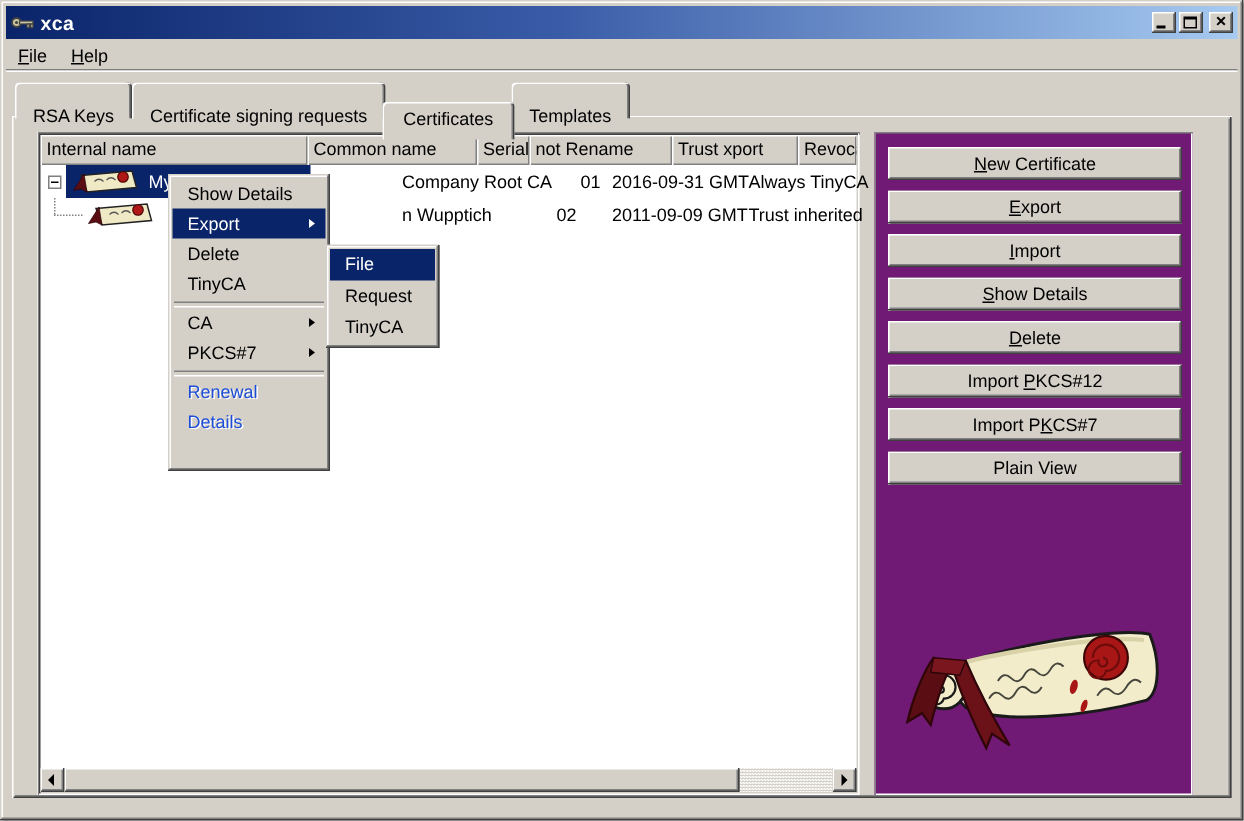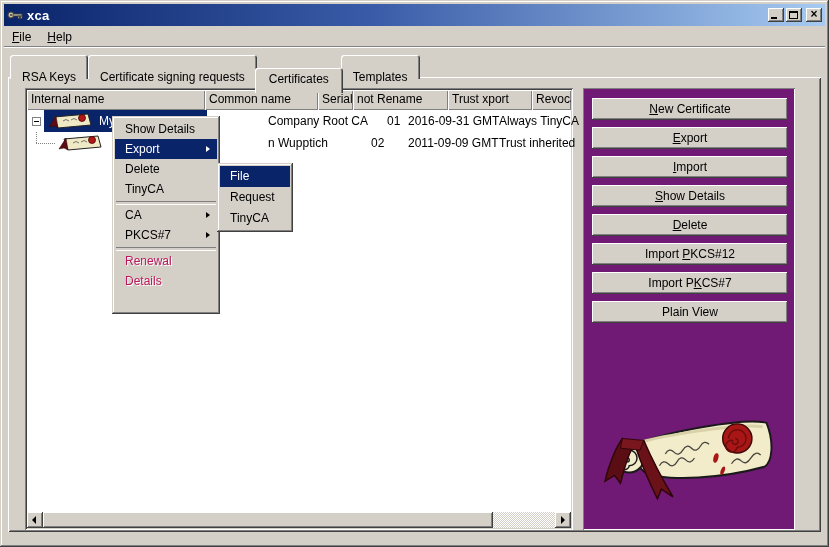--- a/index.html
+++ b/index.html
@@ -118,21 +118,21 @@
 
   
   .ctx-menu {
     position:absolute; left:112px; top:116px; width:108px; height:198px; background:#d4d0c8; z-index:10;
     box-shadow: inset -1px -1px #404040, inset 1px 1px #d4d0c8,
                 inset -2px -2px #808080, inset 2px 2px #fff;
     padding:3px;
   }
   .mi { position:relative; height:20px; line-height:20px; padding-left:10px; white-space:nowrap; }
   .mi.hl { background:#0a246a; color:#fff; }
-  .mi.disabled { color:#be185d; text-shadow:1px 1px 0 #fff; }
+  .mi.disabled { color:#1d4ed8; text-shadow:1px 1px 0 #fff; }
   .mi .arrow { position:absolute; right:7px; top:7px; width:0; height:0;
     border-top:3px solid transparent; border-bottom:3px solid transparent; border-left:4px solid currentColor; }
   .msep { height:6px; position:relative; }
   .msep::after { content:""; position:absolute; left:1px; right:1px; top:2px; height:2px;
     border-top:1px solid #808080; border-bottom:1px solid #fff; }
   .submenu {
     position:absolute; left:217px; top:163px; width:76px; background:#d4d0c8; z-index:11;
     box-shadow: inset -1px -1px #404040, inset 1px 1px #d4d0c8,
                 inset -2px -2px #808080, inset 2px 2px #fff;
     padding:3px;

